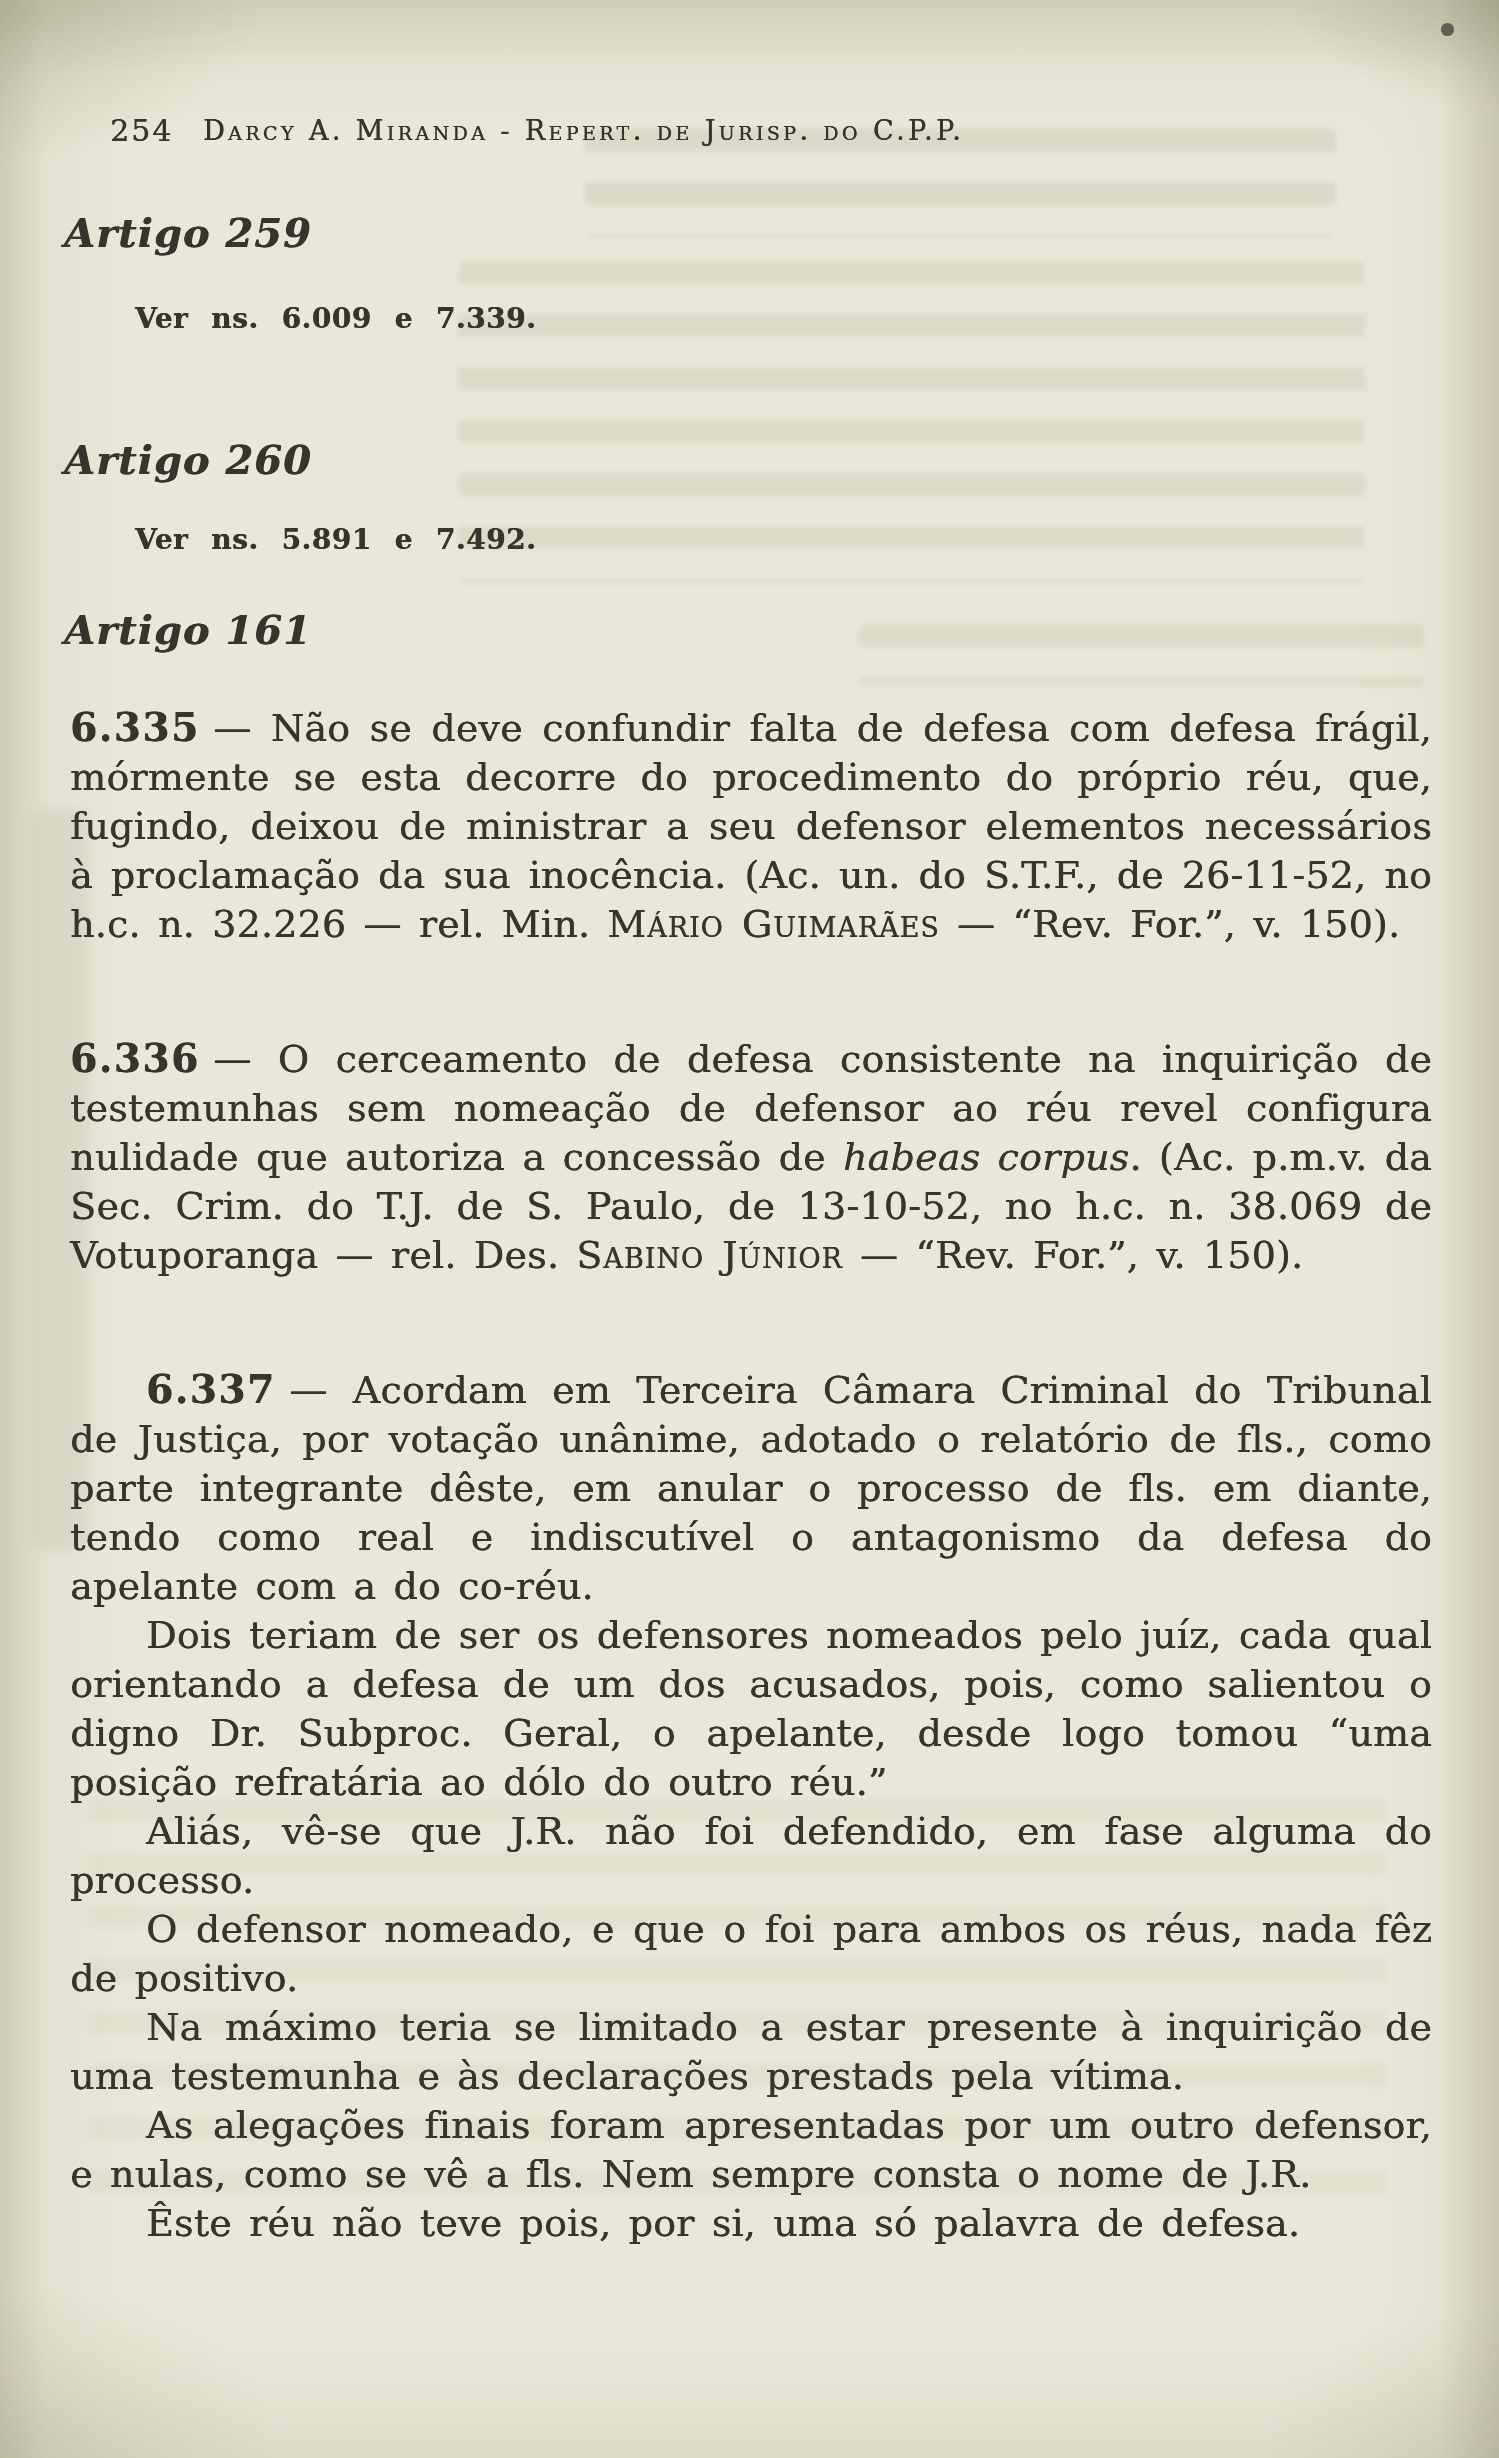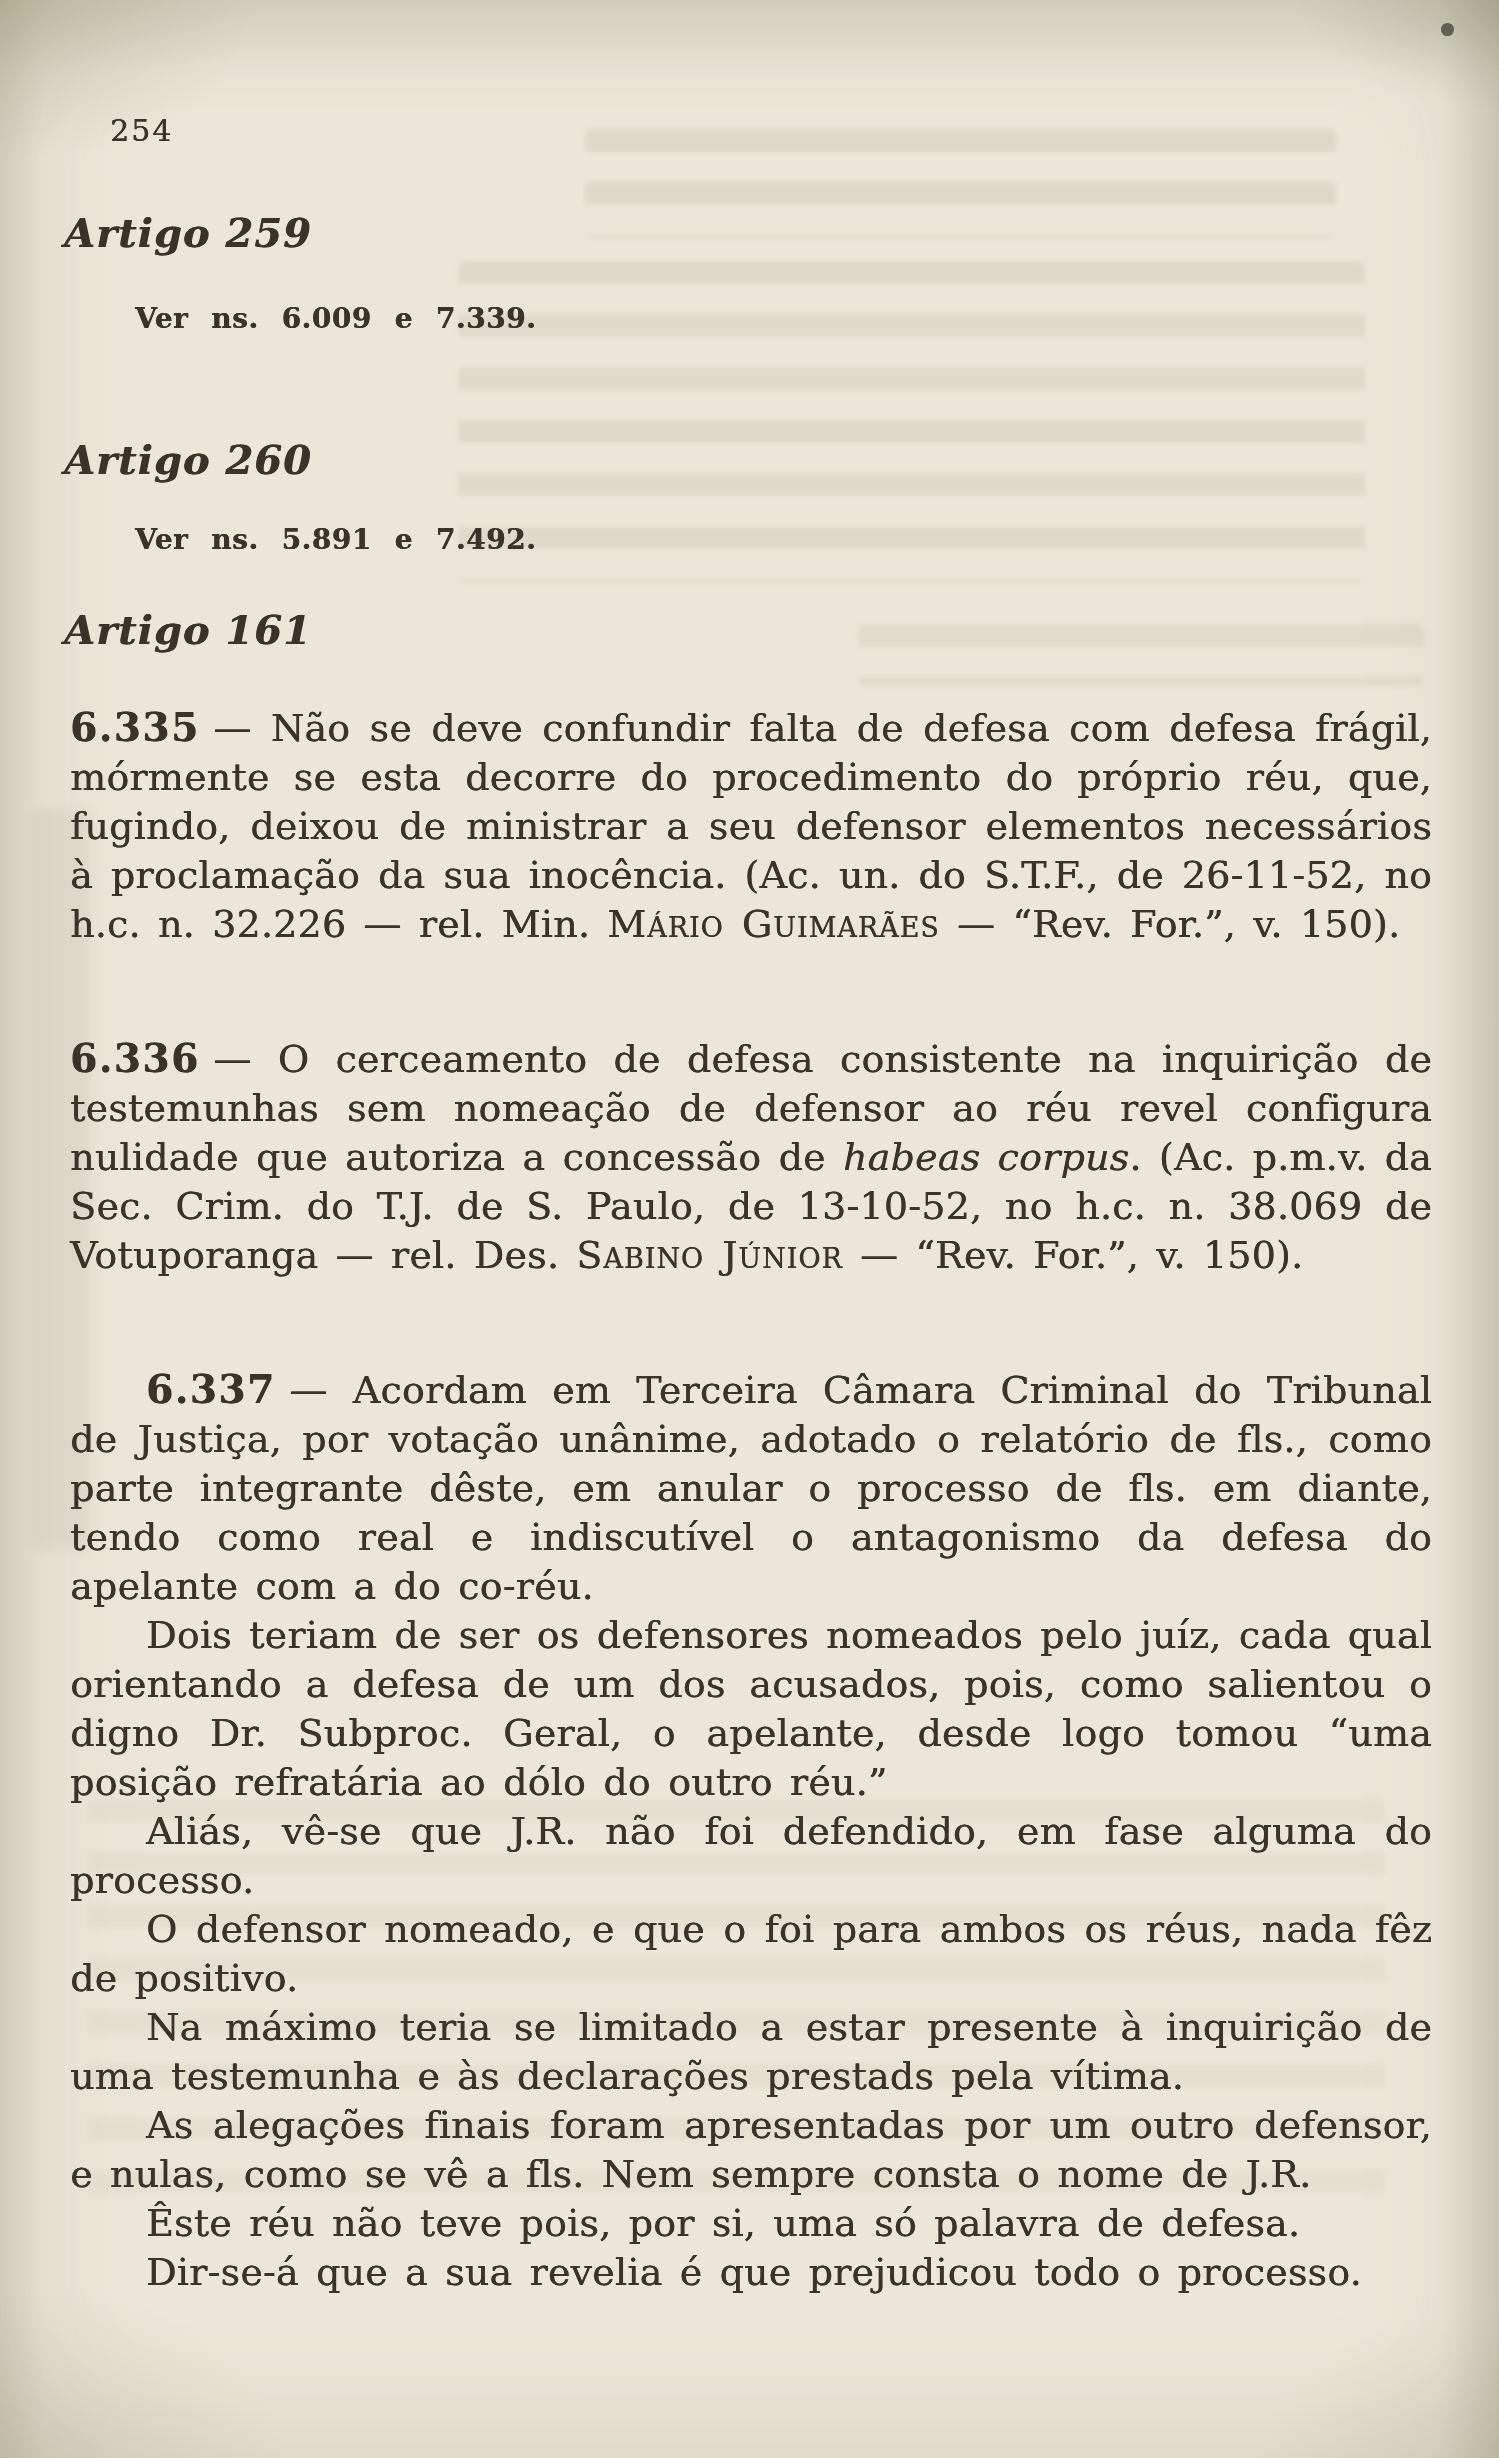--- a/index.html
+++ b/index.html
@@ -105,20 +105,21 @@
 <div class="page">
 
   <div class="ghost g1"></div>
   <div class="ghost g2"></div>
   <div class="ghost g3"></div>
   <div class="ghost g4"></div>
   <div class="ghost g5"></div>
   <div class="speck"></div>
 
   <span class="pagenum">254</span>
+  <span class="runtitle">Darcy A. Miranda - Repert. de Jurisp. do C.P.P.</span>
 
   <h2 class="artigo a259">Artigo 259</h2>
   <p class="ref r259">Ver ns. 6.009 e 7.339.</p>
 
   <h2 class="artigo a260">Artigo 260</h2>
   <p class="ref r260">Ver ns. 5.891 e 7.492.</p>
 
   <h2 class="artigo a261">Artigo 161</h2>
 
   <p class="entry e6335">
@@ -130,17 +131,16 @@
   </p>
 
   <div class="entry e6337">
     <p><span class="num">6.337</span><span>— Acordam em Terceira Câmara Criminal do Tribunal de Justiça, por votação unânime, adotado o relatório de fls., como parte integrante dêste, em anular o processo de fls. em diante, tendo como real e indiscutível o antagonismo da defesa do apelante com a do co-réu.</span></p>
     <p>Dois teriam de ser os defensores nomeados pelo juíz, cada qual orientando a defesa de um dos acusados, pois, como salientou o digno Dr. Subproc. Geral, o apelante, desde logo tomou “uma posição refratária ao dólo do outro réu.”</p>
     <p>Aliás, vê-se que J.R. não foi defendido, em fase alguma do processo.</p>
     <p>O defensor nomeado, e que o foi para ambos os réus, nada fêz de positivo.</p>
     <p>Na máximo teria se limitado a estar presente à inquirição de uma testemunha e às declarações prestads pela vítima.</p>
     <p>As alegações finais foram apresentadas por um outro defensor, e nulas, como se vê a fls. Nem sempre consta o nome de J.R.</p>
     <p>Êste réu não teve pois, por si, uma só palavra de defesa.</p>
-    <p>Dir-se-á que a sua revelia é que prejudicou todo o processo.</p>
   </div>
 
 </div>
 
 
 </body></html>

